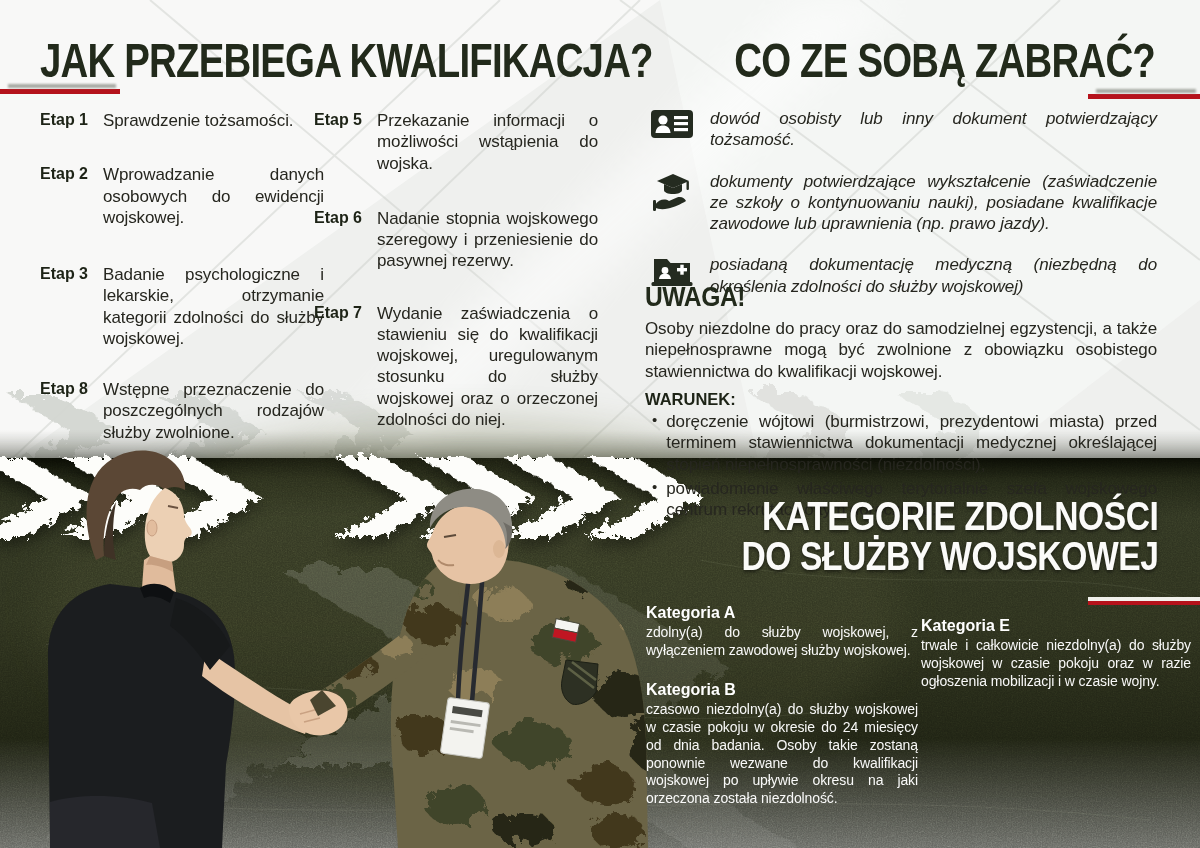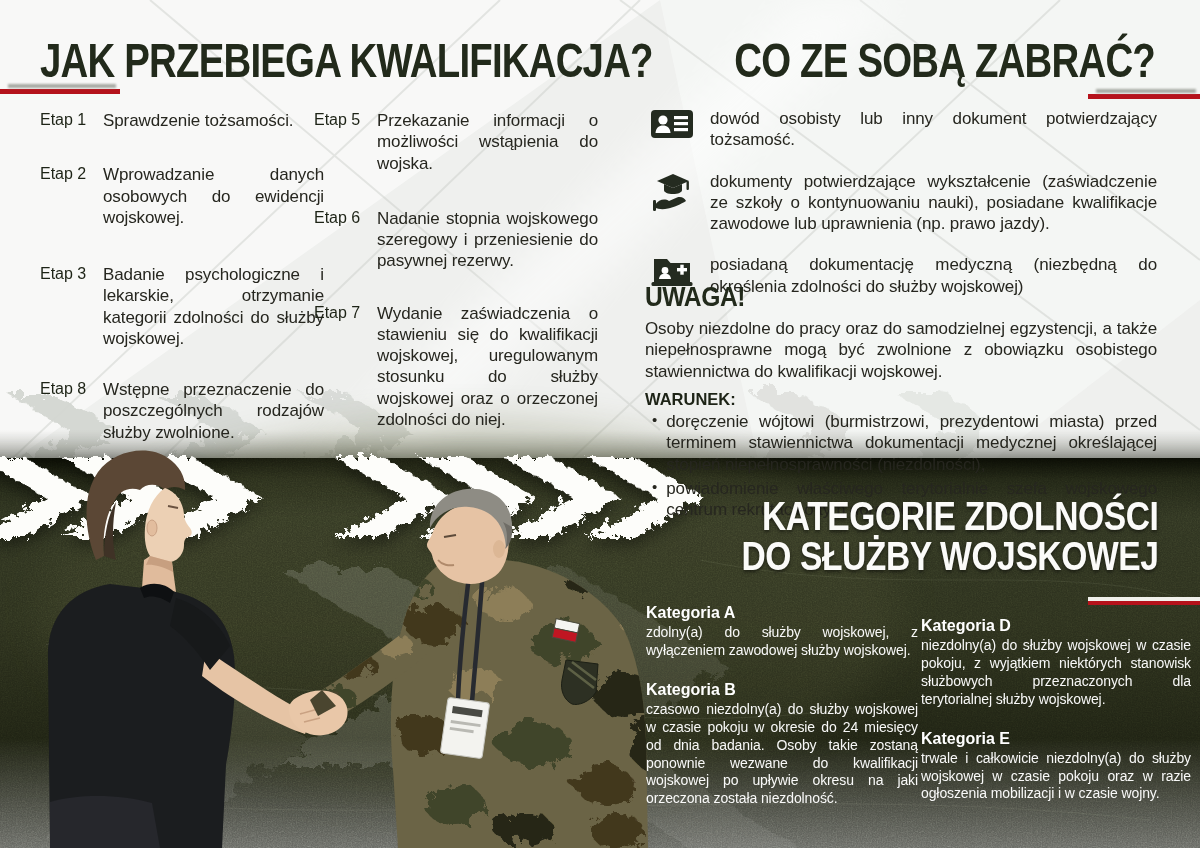--- a/index.html
+++ b/index.html
@@ -20,27 +20,27 @@
   .rule::before{content:"";position:absolute;top:-5px;left:8px;right:4px;height:3.5px;
                 background:#a7a9a3;filter:blur(1.2px);}
 
   
   .stages{width:284px;}
   .col1{left:40px;top:110px;}
   .col2{left:314px;top:110px;}
   .stage{display:flex;gap:7px;}
   .m33{margin-bottom:33px}.m36{margin-bottom:36px}.m30{margin-bottom:30px}
   .m34{margin-bottom:34px}.m31{margin-bottom:31px}
-  .stage-label{flex:0 0 56px;font-weight:normal;font-size:16px;color:#1d2316;line-height:1.2;}
+  .stage-label{flex:0 0 56px;font-weight:bold;font-size:16px;color:#1d2316;line-height:1.2;}
   .stage-text,.item-text,.para,.bullet-text{font-size:17px;line-height:1.25;color:#26261f;
         text-align:justify;letter-spacing:-.1px;}
   .stage-text{flex:1;}
 
   
-  .items{left:648px;top:108px;width:509px;}
+  .items{left:648px;top:108px;width:509px;font-style:italic;}
   .item{display:flex;gap:15px;margin-bottom:20px;}
   .ico{flex:0 0 47px;display:flex;justify-content:center;align-items:flex-start;padding-top:1px;color:#242b20;}
   .item-text{flex:1;}
 
   .uwaga-title{left:645px;top:281px;font-weight:bold;font-size:28px;letter-spacing:-.5px;
        color:#222a1b;transform:scaleX(.88);transform-origin:0 50%;white-space:nowrap;}
   .uwaga-text{left:645px;top:318px;width:512px;}
   .warunek-title{left:645px;top:390px;font-weight:bold;font-size:16.5px;color:#1d2316;}
   .bullets{left:645px;top:411px;width:512px;}
   .bullet{display:flex;gap:9px;margin-bottom:3px;}
@@ -345,22 +345,18 @@
       <div class="cat-text">zdolny(a) do służby wojskowej, z wyłączeniem zawodowej służby wojskowej.</div>
     </div>
     <div class="cat">
       <div class="cat-name">Kategoria B</div>
       <div class="cat-text">czasowo niezdolny(a) do służby wojskowej w czasie pokoju w okresie do 24 miesięcy od dnia badania. Osoby takie zostaną ponownie wezwane do kwalifikacji wojskowej po upływie okresu na jaki orzeczona została niezdolność.</div>
     </div>
   </div>
 
   <div class="layer cat-col cat-col2">
     <div class="cat">
-      <div class="cat-name">Kategoria D</div>
-      <div class="cat-text">niezdolny(a) do służby wojskowej w czasie pokoju, z wyjątkiem niektórych stanowisk służbowych przeznaczonych dla terytorialnej służby wojskowej.</div>
-    </div>
-    <div class="cat">
       <div class="cat-name">Kategoria E</div>
       <div class="cat-text">trwale i całkowicie niezdolny(a) do służby wojskowej w czasie pokoju oraz w razie ogłoszenia mobilizacji i w czasie wojny.</div>
     </div>
   </div>
 
 </div>
 
 </body></html>

